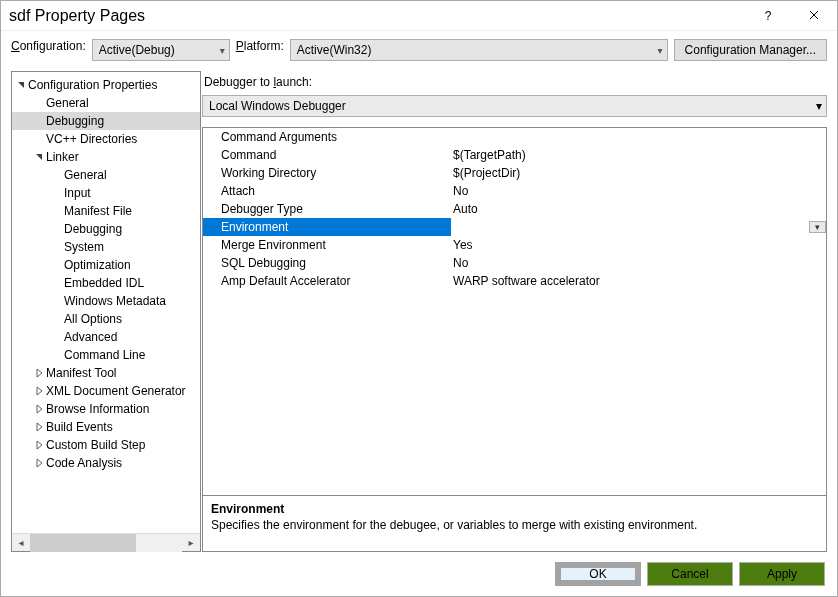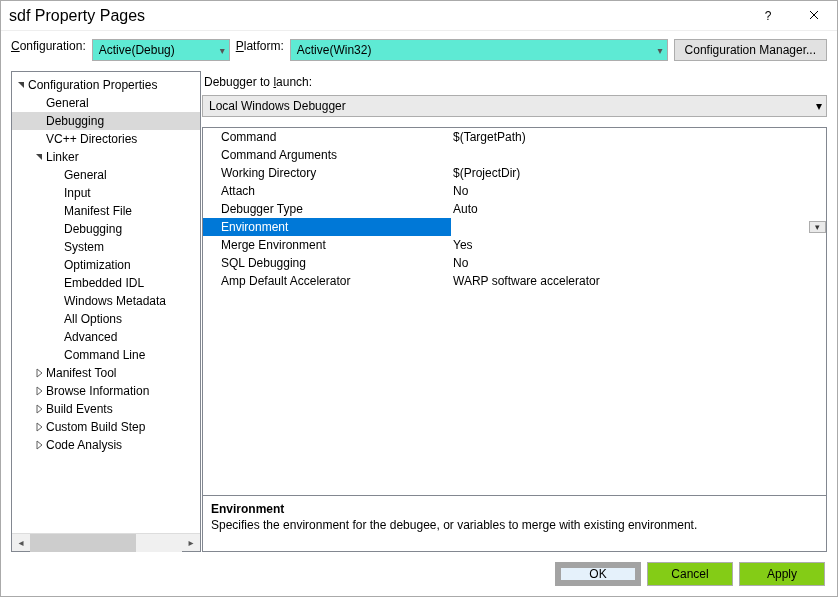--- a/index.html
+++ b/index.html
@@ -4,21 +4,21 @@
 <style>
   * { box-sizing: border-box; }
   html, body { margin:0; padding:0; font-family: "Segoe UI", Tahoma, sans-serif; font-size:12px; color:#000; background:#fff; }
   .window { width:838px; height:597px; border:1px solid #aaa; display:flex; flex-direction:column; background:#fff; }
   .titlebar { height:30px; display:flex; align-items:center; padding-left:8px; border-bottom:1px solid #eee; }
   .titlebar .title { flex:1; font-size:16px; }
   .titlebar .btn { width:46px; height:30px; display:flex; align-items:center; justify-content:center; }
   .config-row { display:flex; padding:8px 10px 10px 10px; gap:6px; }
   .config-row label { }
   .config-row label u { text-decoration:underline; }
-  .combo { display:flex; align-items:center; border:1px solid #adadad; background:#5eead4; height:22px; padding:0 4px 0 6px; }
+  .combo { display:flex; align-items:center; border:1px solid #adadad; background:#e5e5e5; height:22px; padding:0 4px 0 6px; }
   .combo .txt { flex:1; }
   .combo .arrow { font-size:10px; color:#555; padding-left:4px; }
   .btnflat { border:1px solid #adadad; background:#e1e1e1; height:22px; padding:0 10px; display:flex; align-items:center; }
   .body { flex:1; display:flex; padding:0 10px 0 10px; gap:1px; min-height:0; }
   .tree-wrap { width:190px; border:1px solid #828790; display:flex; flex-direction:column; }
   .tree { flex:1; overflow:hidden; padding-top:4px; }
   .tree-row { display:flex; align-items:center; height:18px; padding-left:2px; white-space:nowrap; }
   .tree-row .arrow { width:14px; display:inline-flex; justify-content:center; color:#404040; font-size:10px; }
   .tree-row.selected { background:#d9d9d9; }
   .hscroll { height:18px; border-top:1px solid #ddd; background:#f0f0f0; display:flex; align-items:center; }
@@ -34,21 +34,21 @@
   .prop-row { display:flex; height:18px; align-items:stretch; }
   .prop-row .name { width:248px; padding-left:18px; display:flex; align-items:center; }
   .prop-row .val { flex:1; display:flex; align-items:center; padding-left:2px; position:relative; }
   .prop-row.sel .name { background:#0078d7; color:#fff; }
   .prop-row.sel .val { background:#fff; }
   .prop-row.sel .val input { border:none; outline:none; font:inherit; width:100%; height:100%; padding:0 2px; }
   .prop-row.sel .dd { width:18px; border:1px solid #adadad; background:#eaeaea; display:flex; align-items:center; justify-content:center; font-size:9px; color:#333; }
   .desc { border-top:1px solid #828790; padding:6px 8px; height:56px; }
   .desc .t { font-weight:bold; margin-bottom:2px; }
   .footer { height:44px; display:flex; align-items:center; justify-content:flex-end; gap:6px; padding:0 12px; }
-  .fbtn { width:86px; height:24px; border:1px solid #adadad; background:#84cc16; display:flex; align-items:center; justify-content:center; }
+  .fbtn { width:86px; height:24px; border:1px solid #adadad; background:#4d7c0f; display:flex; align-items:center; justify-content:center; }
   .fbtn.primary { border:6px solid #a3a3a3; background:#e5f1fb; }
 </style>
 </head>
 <body>
 
 <div class="window">
 
   <div class="titlebar">
     <div class="title">sdf Property Pages</div>
     <div class="btn">
@@ -155,20 +155,28 @@
             <span class="arrow"></span>
             <span>Command Line</span>
           </div>
           <div class="tree-row" style="padding-left: 20px;">
             <span class="arrow">
               <svg width="10" height="10" viewBox="0 0 10 10">
                 <path d="M3 1 L8 5 L3 9 Z" fill="none" stroke="#606060" stroke-width="1"></path>
               </svg>
             </span>
             <span>Manifest Tool</span>
+          </div>
+          <div class="tree-row" style="padding-left: 20px;">
+            <span class="arrow">
+              <svg width="10" height="10" viewBox="0 0 10 10">
+                <path d="M3 1 L8 5 L3 9 Z" fill="none" stroke="#606060" stroke-width="1"></path>
+              </svg>
+            </span>
+            <span>XML Document Generator</span>
           </div>
           <div class="tree-row" style="padding-left: 20px;">
             <span class="arrow">
               <svg width="10" height="10" viewBox="0 0 10 10">
                 <path d="M3 1 L8 5 L3 9 Z" fill="none" stroke="#606060" stroke-width="1"></path>
               </svg>
             </span>
             <span>Browse Information</span>
           </div>
           <div class="tree-row" style="padding-left: 20px;">
@@ -208,29 +216,29 @@
     <div class="right">
       <div class="launch-label">Debugger to <u>l</u>aunch:</div>
       <div class="launch-combo">
         <span class="txt">Local Windows Debugger</span>
         <span class="arrow">▾</span>
       </div>
 
       <div class="propgrid-wrap">
         <div class="propgrid" id="propgrid">
             <div class="prop-row">
+              <div class="name">Command Arguments</div>
+              <div class="val">
+                <span></span>
+              </div>
+            </div>
+            <div class="prop-row">
               <div class="name">Command</div>
               <div class="val">
                 <span>$(TargetPath)</span>
-              </div>
-            </div>
-            <div class="prop-row">
-              <div class="name">Command Arguments</div>
-              <div class="val">
-                <span></span>
               </div>
             </div>
             <div class="prop-row">
               <div class="name">Working Directory</div>
               <div class="val">
                 <span>$(ProjectDir)</span>
               </div>
             </div>
             <div class="prop-row">
               <div class="name">Attach</div>

